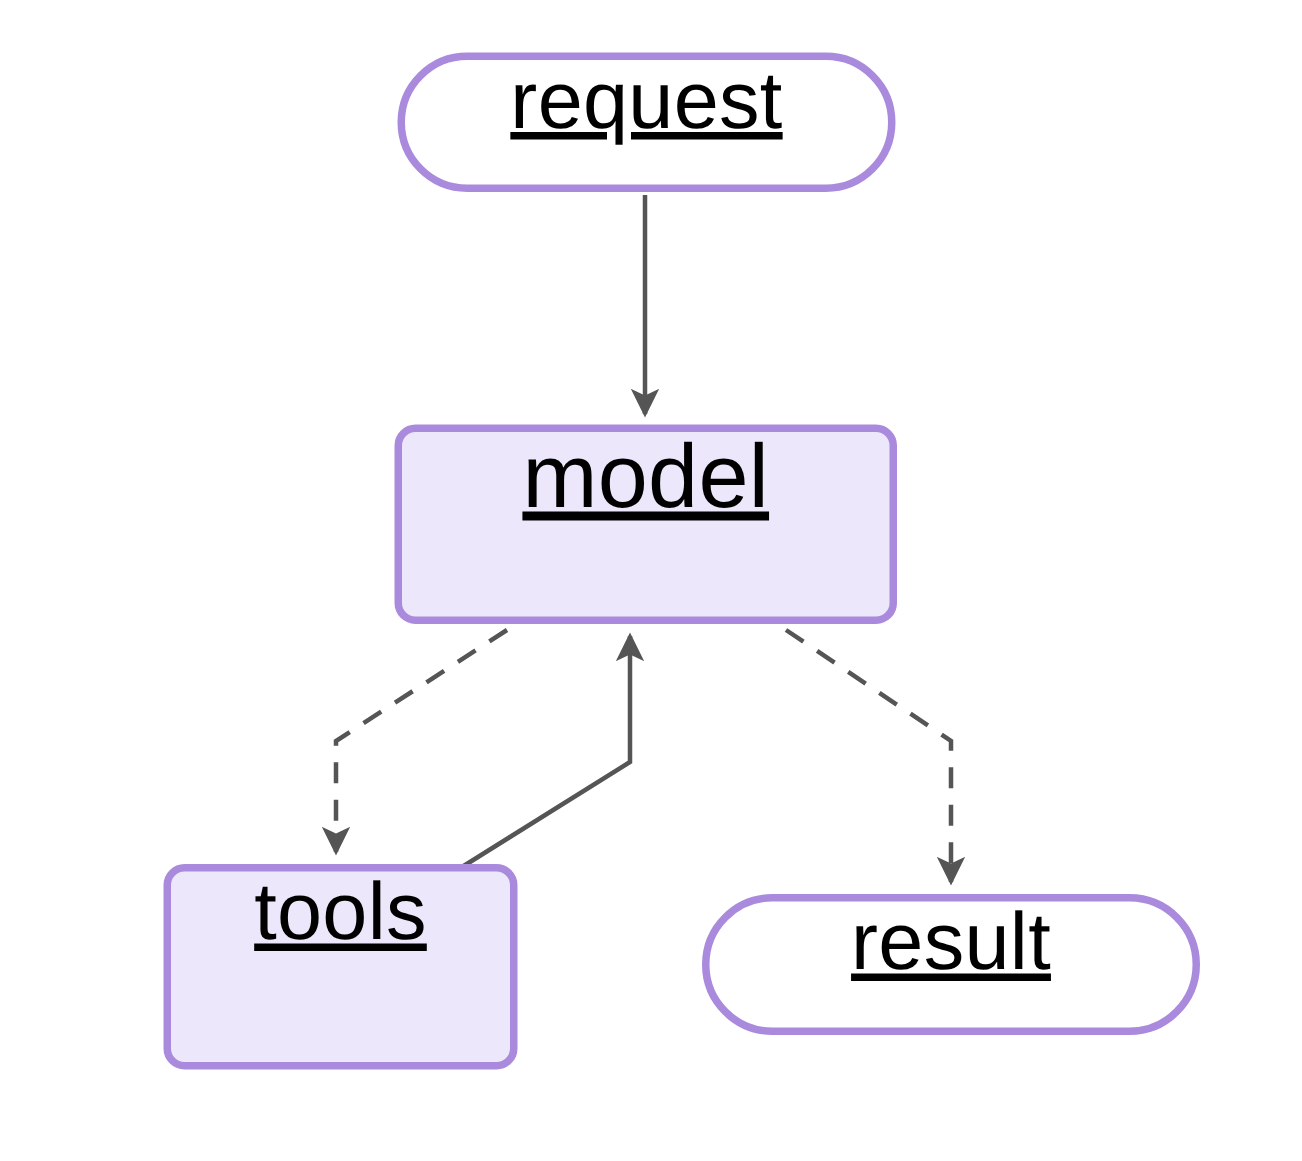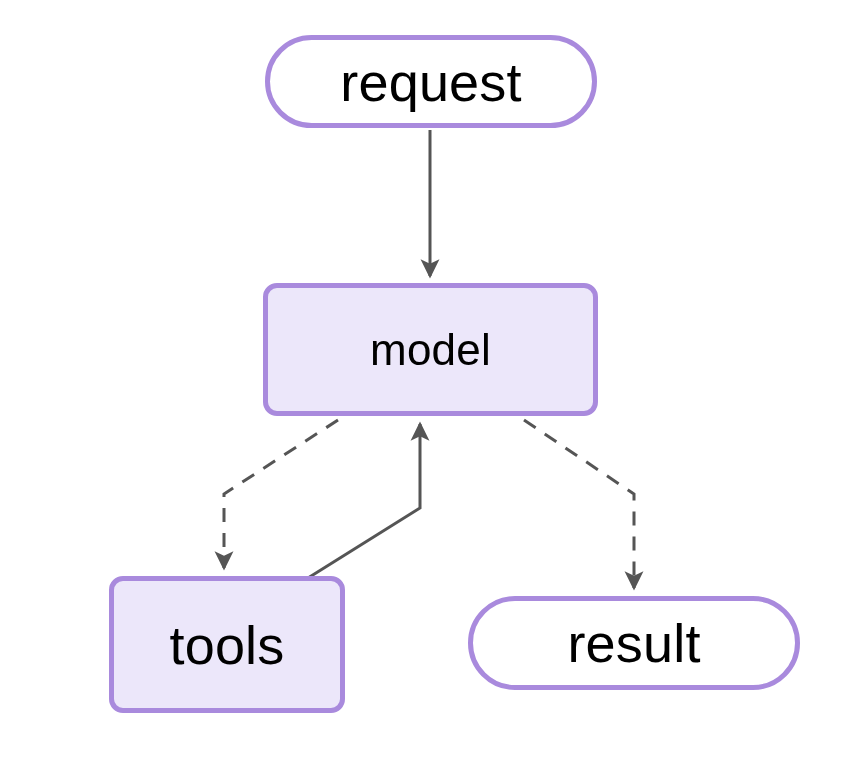--- a/index.html
+++ b/index.html
@@ -21,26 +21,27 @@
     position: absolute;
     left: 0;
     top: 0;
     width: 868px;
     height: 774px;
   }
   .node {
     position: absolute;
     box-sizing: border-box;
     display: flex;
-    align-items: center;
+    align-items: flex-start;
     justify-content: center;
     color: #000000;
     text-align: center;
     white-space: nowrap;
     z-index: 2;
+    text-decoration: underline;
   }
   .node-label {
     line-height: 1;
     letter-spacing: 0.2px;
   }
 </style>
 </head>
 <body>
 
 <div id="canvas" style="background: rgb(255, 255, 255);">
@@ -58,21 +59,21 @@
 
     <polyline fill="none" stroke="#555555" stroke-width="3" stroke-linecap="butt" stroke-linejoin="miter" marker-end="url(#arrowhead)" points="308,578 420,508 420,424"></polyline>
 
     <polyline fill="none" stroke="#555555" stroke-width="3" stroke-dasharray="14,11" stroke-linecap="butt" stroke-linejoin="miter" marker-end="url(#arrowhead)" points="524,420 634,494 634,588"></polyline>
   </svg>
 
   <div class="node" id="node-request" style="left: 265px; top: 35px; width: 332px; height: 93px; background: rgb(255, 255, 255); border: 5px solid rgb(169, 138, 221); color: rgb(0, 0, 0); font-size: 54px; border-radius: 46.5px;">
     <span class="node-label">request</span>
   </div>
 
-  <div class="node" id="node-model" style="left: 263px; top: 283px; width: 335px; height: 133px; background: rgb(236, 231, 250); border: 5px solid rgb(169, 138, 221); color: rgb(0, 0, 0); font-size: 44px; border-radius: 14px;">
+  <div class="node" id="node-model" style="left: 263px; top: 283px; width: 335px; height: 133px; background: rgb(236, 231, 250); border: 5px solid rgb(169, 138, 221); color: rgb(0, 0, 0); font-size: 60px; border-radius: 14px;">
     <span class="node-label">model</span>
   </div>
 
   <div class="node" id="node-result" style="left: 468px; top: 596px; width: 332px; height: 94px; background: rgb(255, 255, 255); border: 5px solid rgb(169, 138, 221); color: rgb(0, 0, 0); font-size: 54px; border-radius: 47px;">
     <span class="node-label">result</span>
   </div>
 
   <div class="node" id="node-tools" style="left: 109px; top: 576px; width: 236px; height: 137px; background: rgb(236, 231, 250); border: 5px solid rgb(169, 138, 221); color: rgb(0, 0, 0); font-size: 54px; border-radius: 14px;">
     <span class="node-label">tools</span>
   </div>

